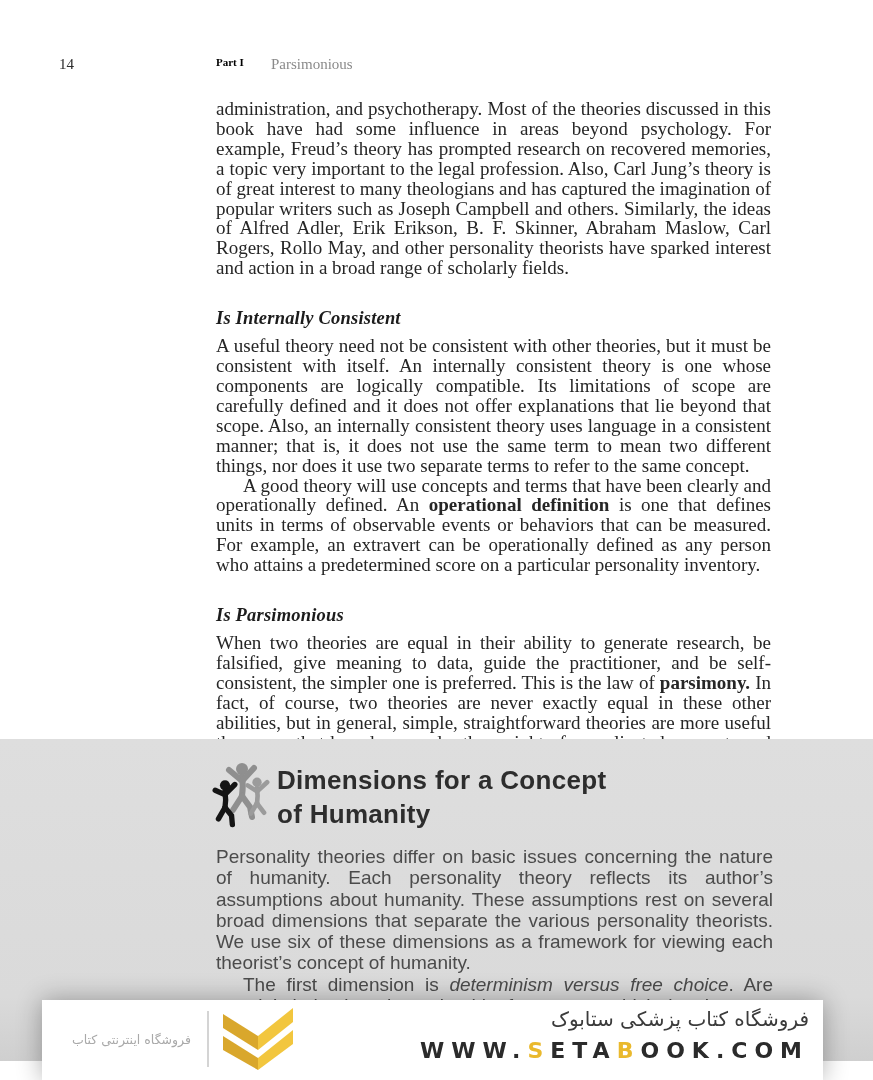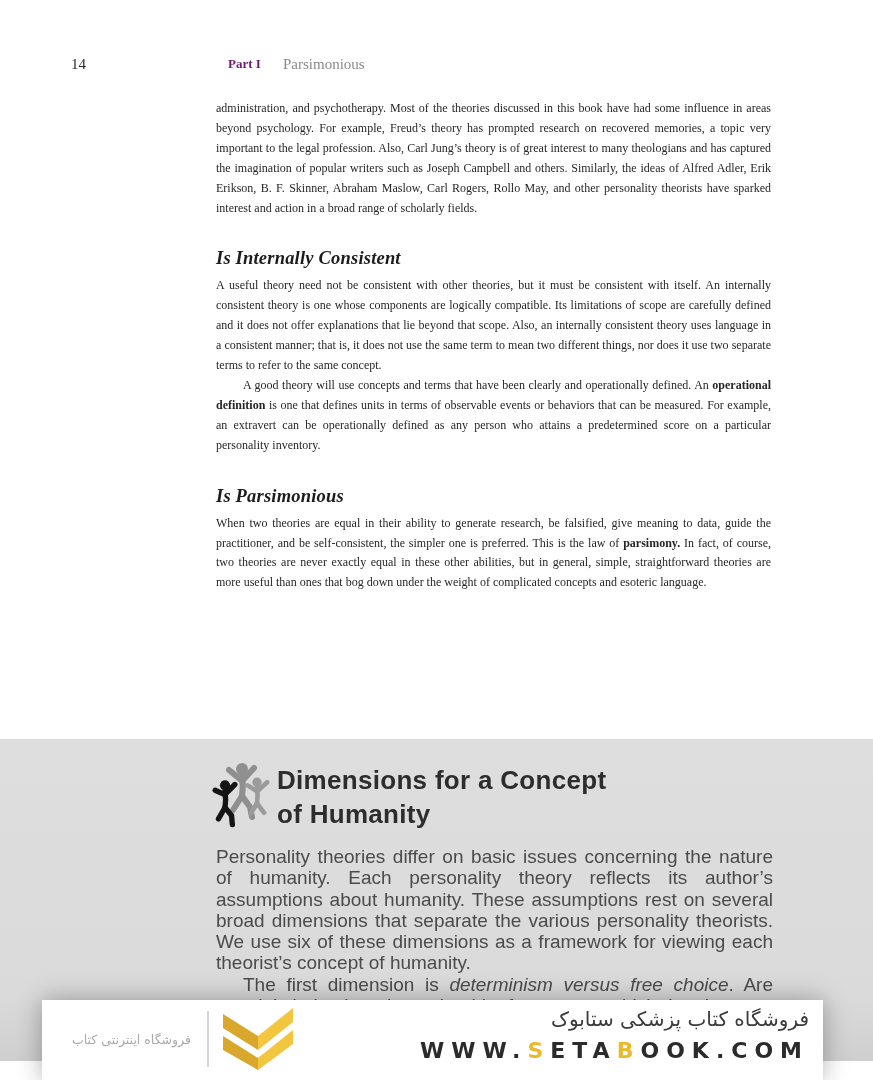--- a/index.html
+++ b/index.html
@@ -5,30 +5,30 @@
   html, body { margin: 0; padding: 0; }
   body {
     width: 873px; height: 1080px;
     position: relative;
     background: #ffffff;
     overflow: hidden;
     font-family: "Liberation Serif", serif;
   }
 
   
-  .running-head { position: absolute; top: 56px; left: 12px; width: 838px; height: 20px; }
+  .running-head { position: absolute; top: 56px; left: 0; width: 838px; height: 20px; }
   .page-number { position: absolute; left: 59px; top: 0; font-size: 15px; color: #2a2a2a; }
-  .part-label  { position: absolute; left: 216px; top: 0; font-size: 13px; font-weight: bold; color: #701a75; }
+  .part-label  { position: absolute; left: 216px; top: 0; font-size: 11px; font-weight: bold; color: #000000; }
   .section-label { position: absolute; left: 271px; top: 0; font-size: 15px; color: #8a8a8a; }
 
   
   .text-col { position: absolute; left: 216px; top: 99px; width: 555px; color: #262626; }
   .text-col p {
     margin: 0;
-    font-size: 12px;
+    font-size: 19px;
     line-height: 19.9px;
     text-align: justify;
     color: #262626;
   }
   .text-col p.indent { text-indent: 27px; }
   h2.subhead {
     margin: 30px 0 7px 0;
     font-family: "Liberation Serif", serif;
     font-weight: bold;
     font-style: italic;

